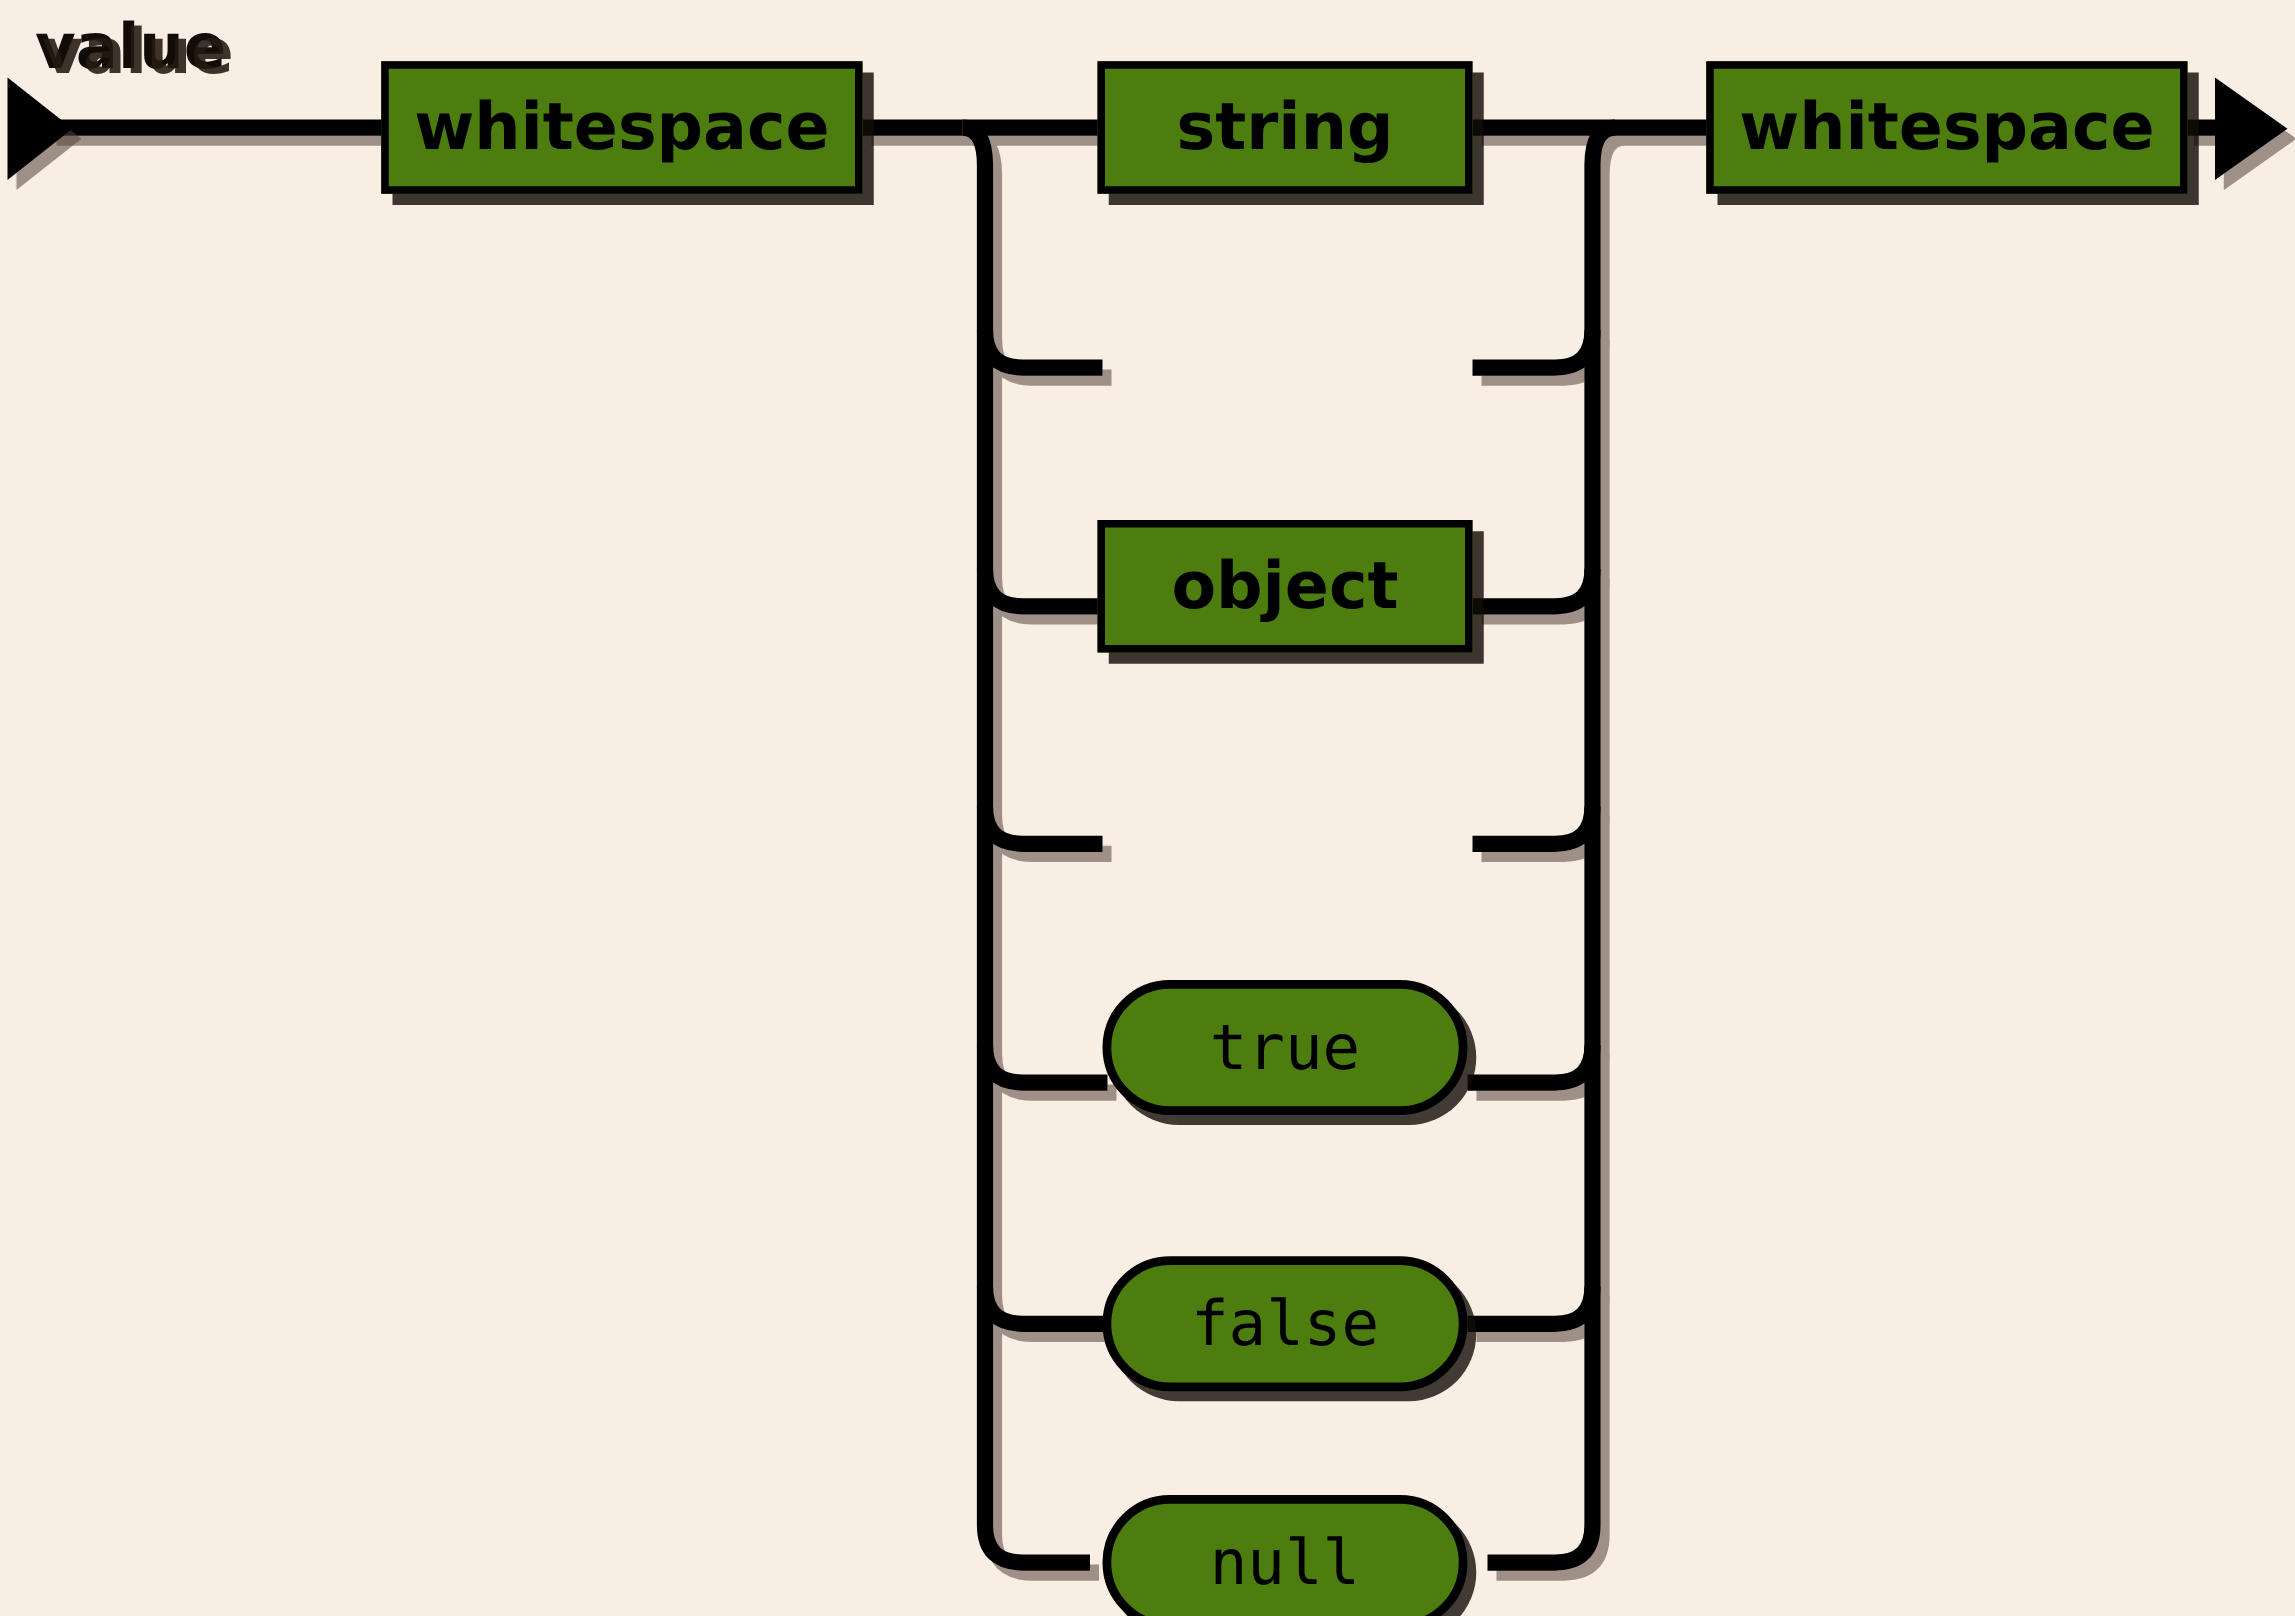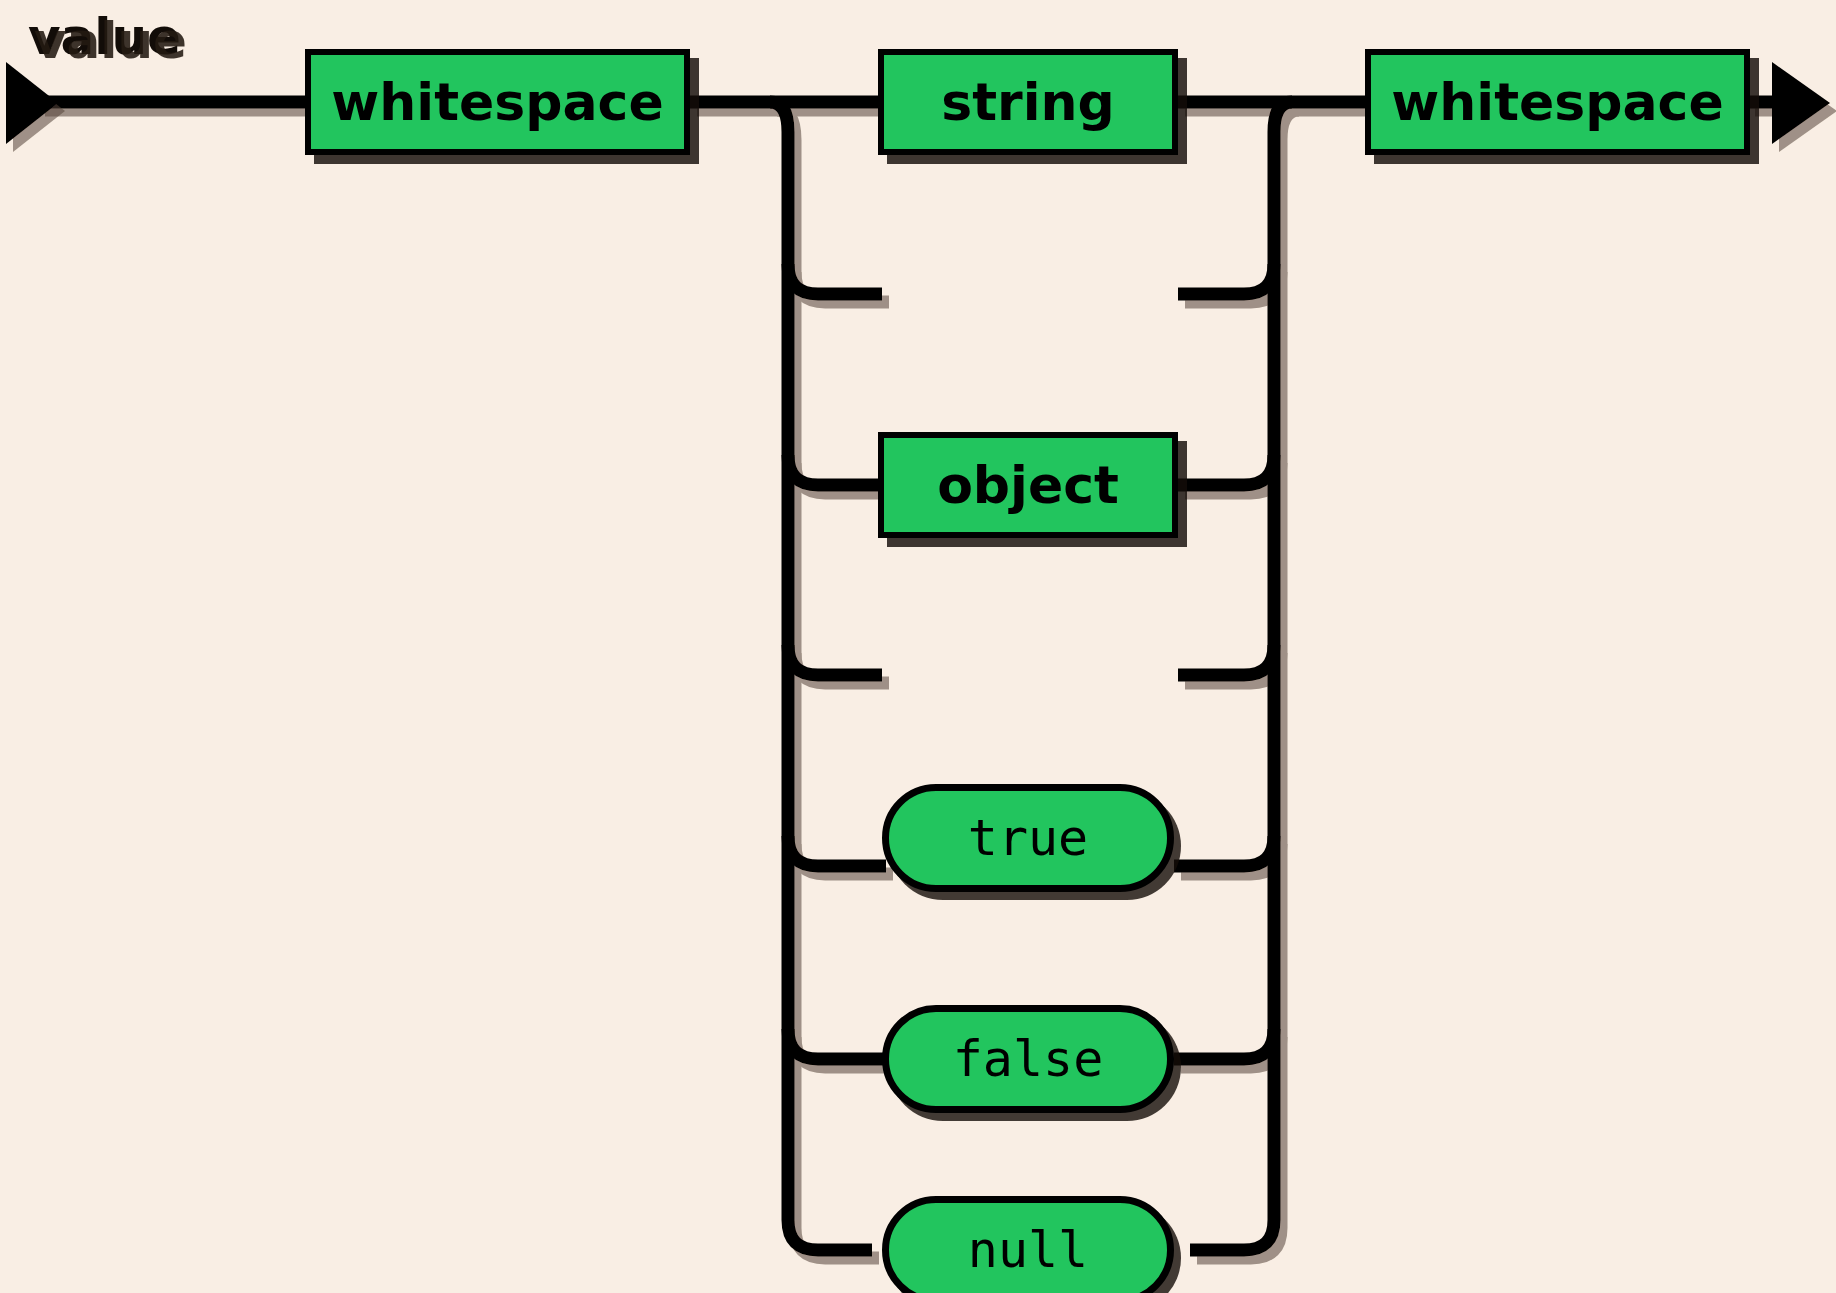--- a/index.html
+++ b/index.html
@@ -10,21 +10,21 @@
     font-family:"DejaVu Sans", sans-serif;
     overflow:hidden;
     position:relative;
   }
   #stage{position:absolute;left:0;top:0;width:1836px;height:1293px;}
   #rails{position:absolute;left:0;top:0;width:1836px;height:1293px;}
 
   .node{
     position:absolute;
     box-sizing:border-box;
-    background:#22c55e;
+    background:#4d7c0f;
     display:flex;
     align-items:center;
     justify-content:center;
     z-index:5;
   }
   .nonterm{
     border:6px solid #000000;
     box-shadow:9px 9px 0 0 rgba(20,12,8,0.82);
     font-family:"DejaVu Sans", sans-serif;
     font-weight:bold;
@@ -113,21 +113,21 @@
   <div class="label-value" style="left:28px; top:12px; font-size:50px;">
     <span class="ghost">value</span>
     <span>value</span>
   </div>
 
   <div class="node nonterm" style="left:305px; top:49px; width:385px; height:106px; font-size:52px;">whitespace</div>
 
   <div class="node nonterm" style="left:878px; top:49px; width:300px; height:106px; font-size:52px;">string</div>
 
 
-  <div class="node nonterm" style="left:878px; top:432px; width:300px; height:106px; font-size:52px;">object</div>
+  <div class="node nonterm" style="left:878px; top:416px; width:300px; height:106px; font-size:52px;">object</div>
 
 
   <div class="node term" style="left:882px; top:784px; width:292px; height:108px; font-size:50px;">true</div>
 
   <div class="node term" style="left:882px; top:1005px; width:292px; height:108px; font-size:50px;">false</div>
 
   <div class="node term" style="left:882px; top:1196px; width:292px; height:108px; font-size:50px;">null</div>
 
   <div class="node nonterm" style="left:1365px; top:49px; width:385px; height:106px; font-size:52px;">whitespace</div>
 

